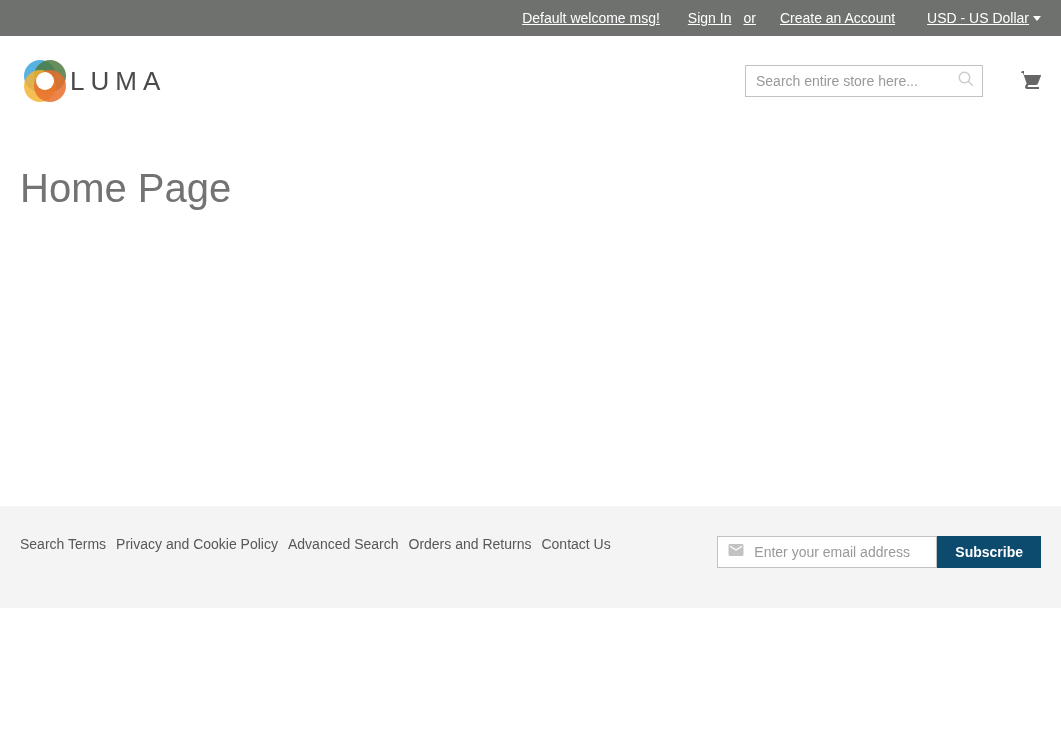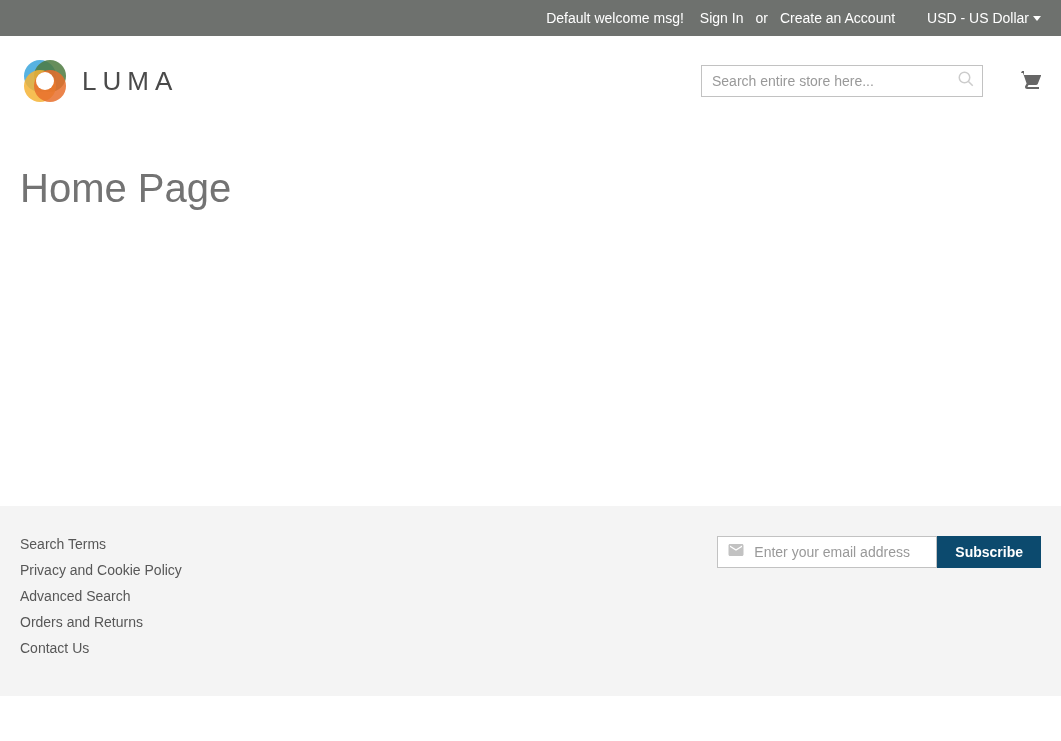--- a/index.html
+++ b/index.html
@@ -7,59 +7,59 @@
     
     .top-bar {
       background: #6e716e;
       color: #fff;
       padding: 10px 20px;
       font-size: 14px;
       display: flex;
       justify-content: flex-end;
       align-items: center;
       gap: 8px;
-    }
-    .top-bar a { color: #fff; text-decoration: none; cursor: pointer; }
+      text-decoration: underline;
+    }
+    .top-bar a { color: #fff; text-decoration: none; cursor: pointer; margin-left: 12px; }
     .top-bar .welcome { margin-right: 8px; }
     .top-bar .or { margin: 0 4px; }
     .currency { display: flex; align-items: center; gap: 4px; margin-left: 24px; cursor: pointer; }
     .chevron-down { 
       display: inline-block;
       width: 0; height: 0;
       border-left: 4px solid transparent;
       border-right: 4px solid transparent;
       border-top: 5px solid #fff;
     }
     
     .header-main {
       display: flex;
       align-items: center;
       padding: 20px;
       gap: 20px;
     }
     .logo { 
       display: flex; 
       align-items: center; 
-      gap: 12px;
       cursor: pointer;
     }
     .logo-mark {
       width: 50px; height: 50px;
       position: relative;
     }
     .logo-text {
       font-size: 26px;
       font-weight: 400;
       letter-spacing: 6px;
       color: #4a4a4a;
     }
     .header-spacer { flex: 1; }
     .search-box {
       position: relative;
-      width: 282px;
+      width: 238px;
     }
     .search-input {
       width: 100%;
       height: 32px;
       padding: 0 35px 0 10px;
       border: 1px solid #c2c2c2;
       font-size: 14px;
       color: #333;
     }
     .search-input::placeholder { color: #999; }
@@ -95,21 +95,20 @@
     
     .footer {
       background: #f4f4f4;
       padding: 30px 20px 40px;
       display: flex;
       justify-content: space-between;
       align-items: flex-start;
     }
     .footer-links {
       display: flex;
-      flex-direction: column;
       gap: 10px;
     }
     .footer-links a {
       color: #575757;
       text-decoration: none;
       font-size: 14px;
       cursor: pointer;
     }
     .newsletter {
       display: flex;

